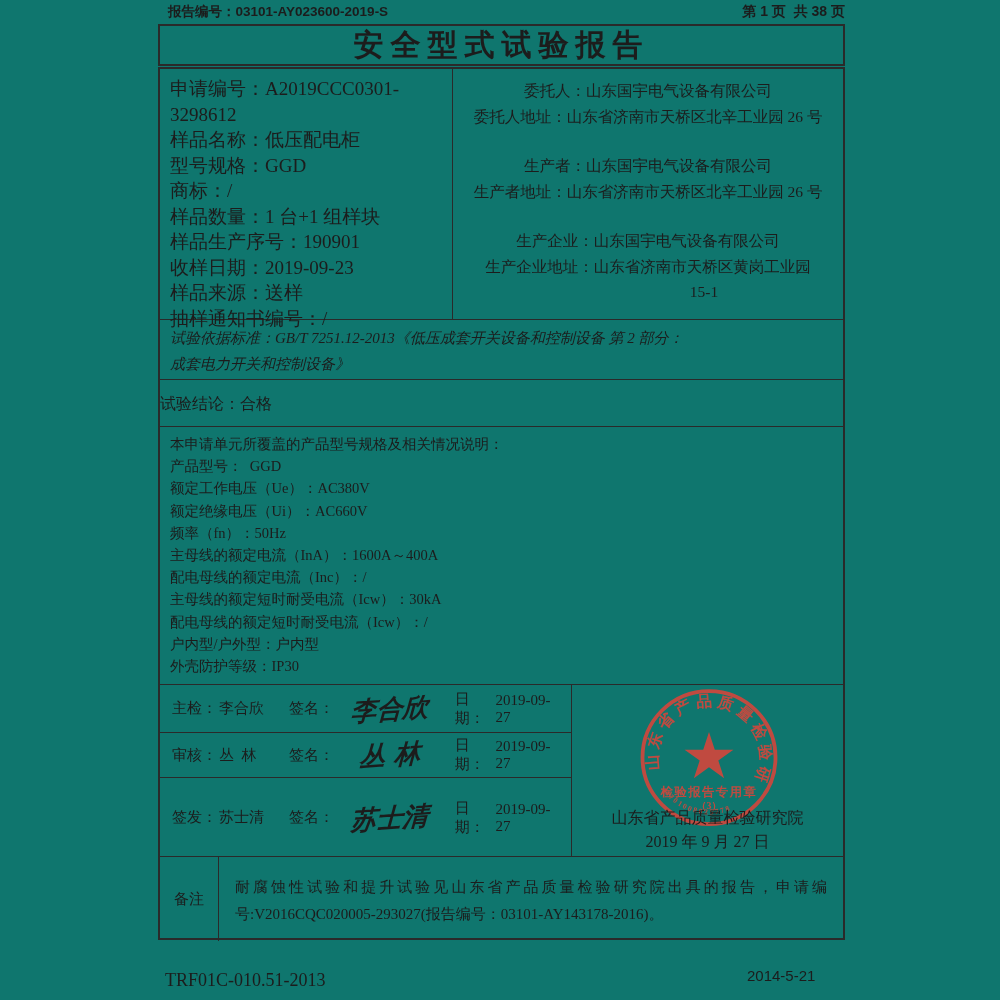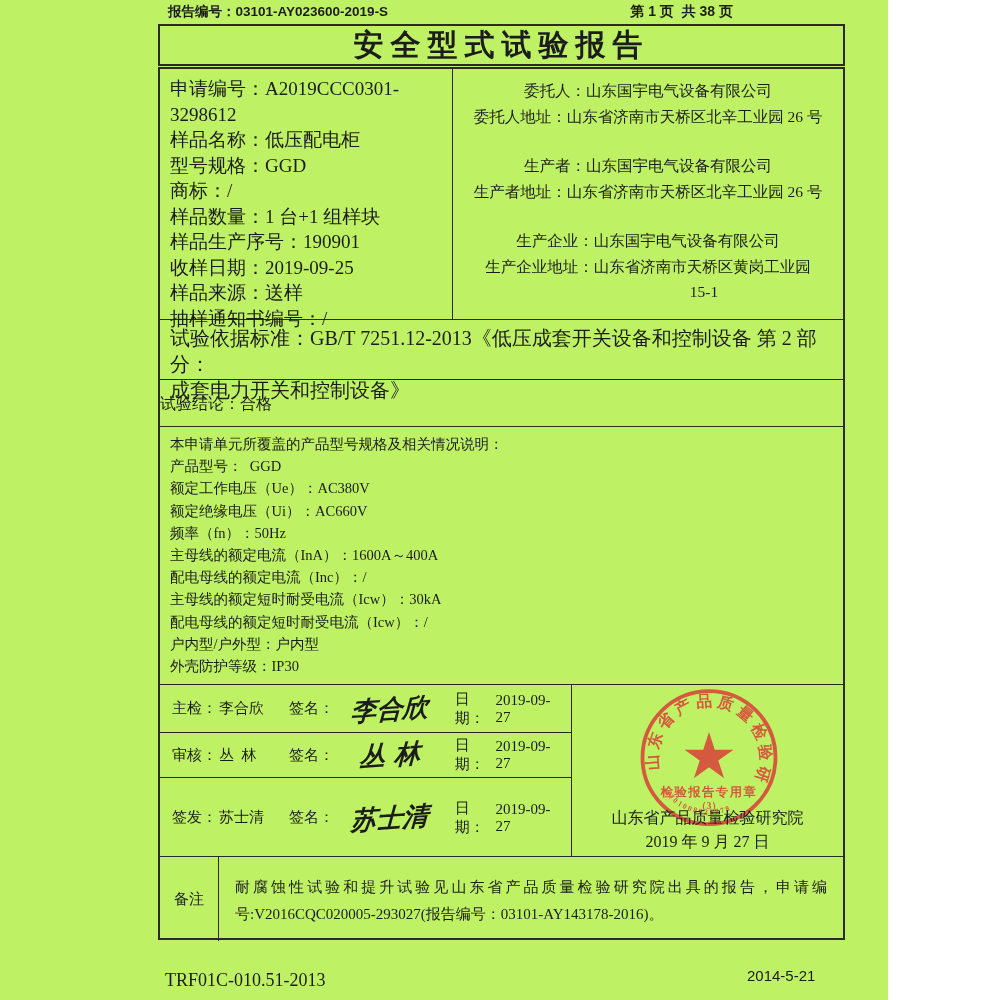--- a/index.html
+++ b/index.html
@@ -1,18 +1,18 @@
 <!DOCTYPE html>
 <html><head>
 <meta charset="utf-8">
 <style>
   * { margin:0; padding:0; box-sizing:border-box; }
   html,body { background:#ffffff; }
   .page {
-    position:relative; width:888px; height:1000px; background:#bef264;
+    position:relative; width:1000px; height:1000px; background:#0f766e;
     font-family:"Liberation Serif","DejaVu Serif",serif; color:#1c1c1c;
     overflow:hidden;
   }
   .hdr-no {
     position:absolute; left:168px; top:3px; font-size:13.5px; font-weight:bold;
     font-family:"Liberation Sans","DejaVu Sans",sans-serif; white-space:pre-wrap;
   }
   .hdr-page {
     position:absolute; right:155px; top:3px; font-size:14px; font-weight:bold;
     font-family:"Liberation Sans","DejaVu Sans",sans-serif; white-space:pre-wrap;
@@ -29,21 +29,21 @@
   .row { display:flex; }
   .s1 { height:250px; }
   .cell-left { width:293px; border-right:1px solid #2a2a2a; padding:7px 10px; }
   .cell-right { flex:1; padding:9px 10px; }
   .ln { font-size:19px; line-height:25.5px; white-space:pre-wrap; }
   .rln { font-size:15.5px; line-height:25.5px; white-space:pre-wrap;text-align:center; }
   .grp { margin-bottom:24px; }
   .grp:last-child { margin-bottom:0; }
   .indent-line { padding-left:112px; }
   .s2 { height:60px; border-top:1px solid #2a2a2a; padding:5px 10px; }
-  .s2 .ln { font-size:20px; line-height:26px; }
+  .s2 .ln { font-size:15px; line-height:26px;font-style:italic; }
   .s3 { height:47px; border-top:1px solid #2a2a2a; line-height:47px;
         font-size:16px; white-space:pre-wrap; }
   .s4 { height:258px; border-top:1px solid #2a2a2a; padding:6px 10px; }
   .s4 .ln { font-size:14.5px; line-height:22.2px; }
   .s5 { height:172px; border-top:1px solid #2a2a2a; display:flex; }
   .sig-col { width:412px; border-right:1px solid #2a2a2a; }
   .sig-row { display:flex; align-items:center; padding:0 12px; font-size:15px; }
   .sig-row-1 { height:47px; }
   .sig-row-2 { height:45px; border-top:1px solid #2a2a2a; }
   .sig-row-3 { height:80px; border-top:1px solid #2a2a2a; }
@@ -92,21 +92,21 @@
   <div class="tbl">
 
     <div class="row s1">
       <div class="cell-left">
         <div class="ln">申请编号：A2019CCC0301-3298612</div>
         <div class="ln">样品名称：低压配电柜</div>
         <div class="ln">型号规格：GGD</div>
         <div class="ln">商标：/</div>
         <div class="ln">样品数量：1 台+1 组样块</div>
         <div class="ln">样品生产序号：190901</div>
-        <div class="ln">收样日期：2019-09-25</div>
+        <div class="ln">收样日期：2019-09-23</div>
         <div class="ln">样品来源：送样</div>
         <div class="ln">抽样通知书编号：/</div>
       </div>
       <div class="cell-right">
         <div class="grp">
           <div class="rln">委托人：山东国宇电气设备有限公司</div>
           <div class="rln">委托人地址：山东省济南市天桥区北辛工业园 26 号</div>
         </div>
         <div class="grp">
           <div class="rln">生产者：山东国宇电气设备有限公司</div>

